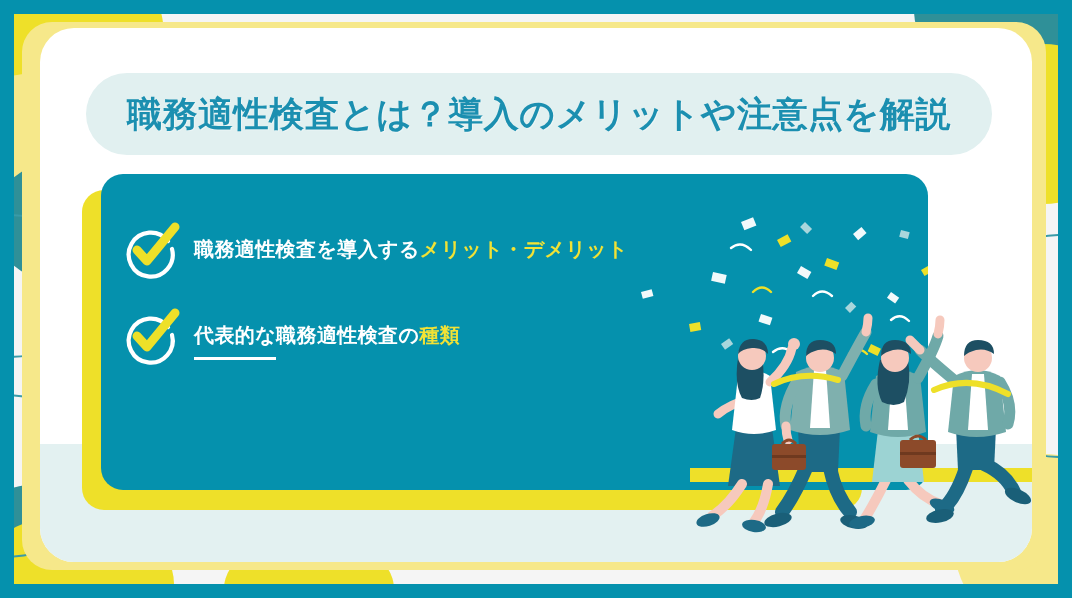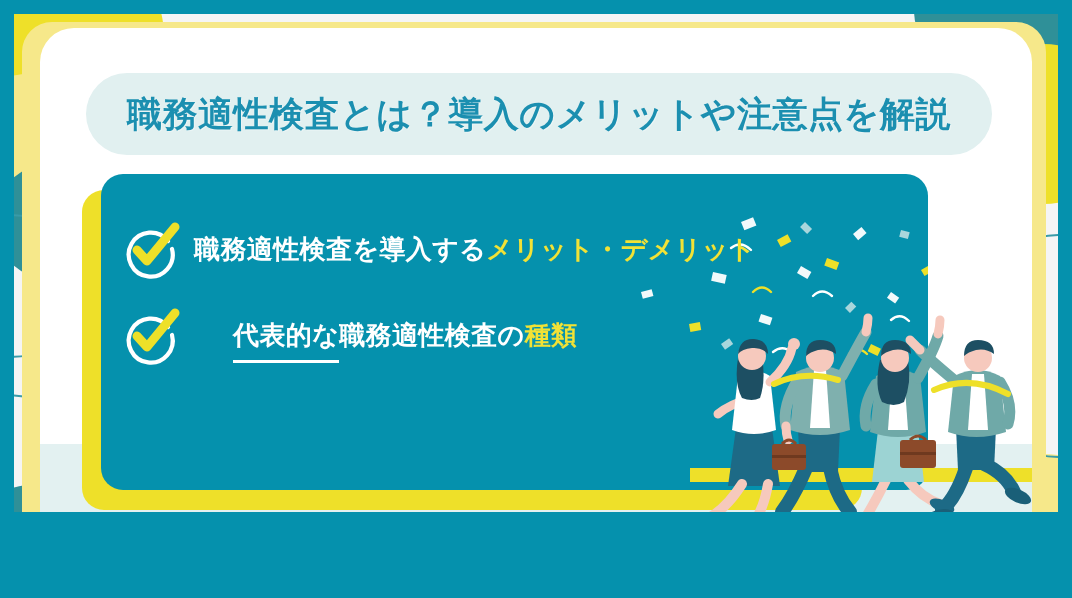--- a/index.html
+++ b/index.html
@@ -1,21 +1,21 @@
 <!DOCTYPE html>
 <html lang="ja"><head>
 <meta charset="utf-8">
 <style>
   html,body{margin:0;padding:0;}
   body{
     width:1072px;height:598px;overflow:hidden;
     font-family:"DejaVu Sans","Liberation Sans",sans-serif;
     background:#0591ad;
   }
-  .stage{position:relative;width:1072px;height:512px;overflow:hidden;background:#0591ad;}
+  .stage{position:relative;width:1072px;height:598px;overflow:hidden;background:#0591ad;}
 
   
   .bg-canvas{
     position:absolute;left:14px;top:14px;
     width:1044px;height:570px;
     background:#f5f5f5;overflow:hidden;
   }
   .blob{position:absolute;border-radius:50%;}
   .curve{position:absolute;border:2px solid #3a9ba8;border-radius:50%;background:transparent;}
 
@@ -68,26 +68,26 @@
     width:810px;
   }
   .list-item{
     display:flex;align-items:center;
     height:86px;
   }
   .check-icon{flex:0 0 auto;width:56px;height:56px;position:relative;margin-right:16px;}
   .check-icon svg{display:block;width:56px;height:56px;overflow:visible;}
 
   .item-text{
-    font-size:26px;font-weight:700;color:#ffffff;
+    font-size:20px;font-weight:700;color:#ffffff;
     white-space:nowrap;letter-spacing:0.4px;line-height:1.1;
     position:relative;
   }
   .hl{color:#f2e235;}
-  .underlined{position:relative;margin-left:39px;}
+  .underlined{position:relative;}
   .underlined::after{
     content:"";position:absolute;left:0;right:0;bottom:-13px;
     height:3px;background:#ffffff;
   }
 
   
   .illustration{
     position:absolute;left:690px;top:272px;
     width:342px;height:290px;
     pointer-events:none;

